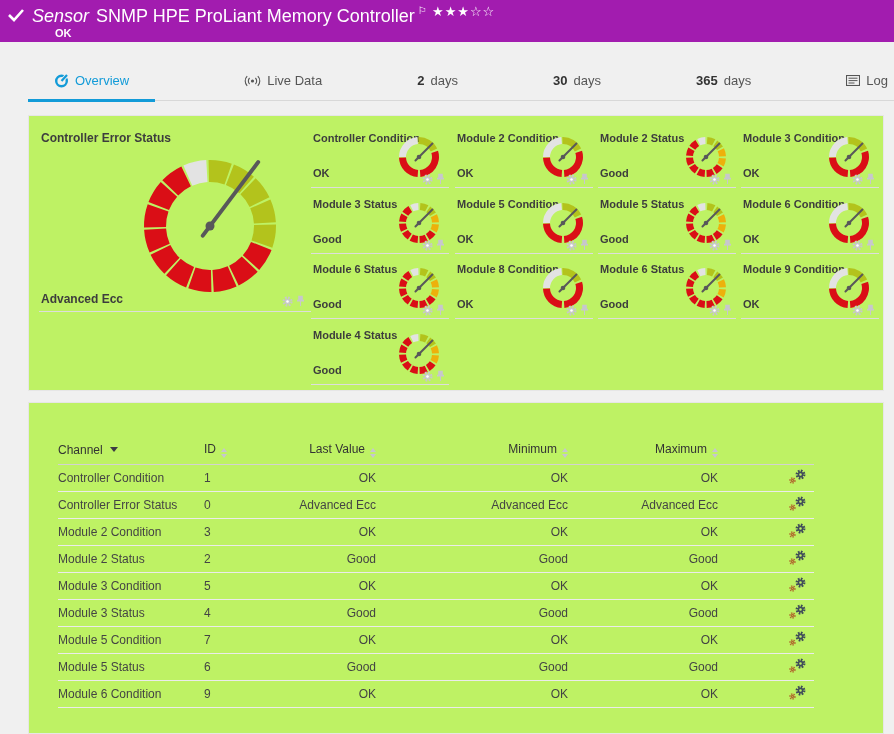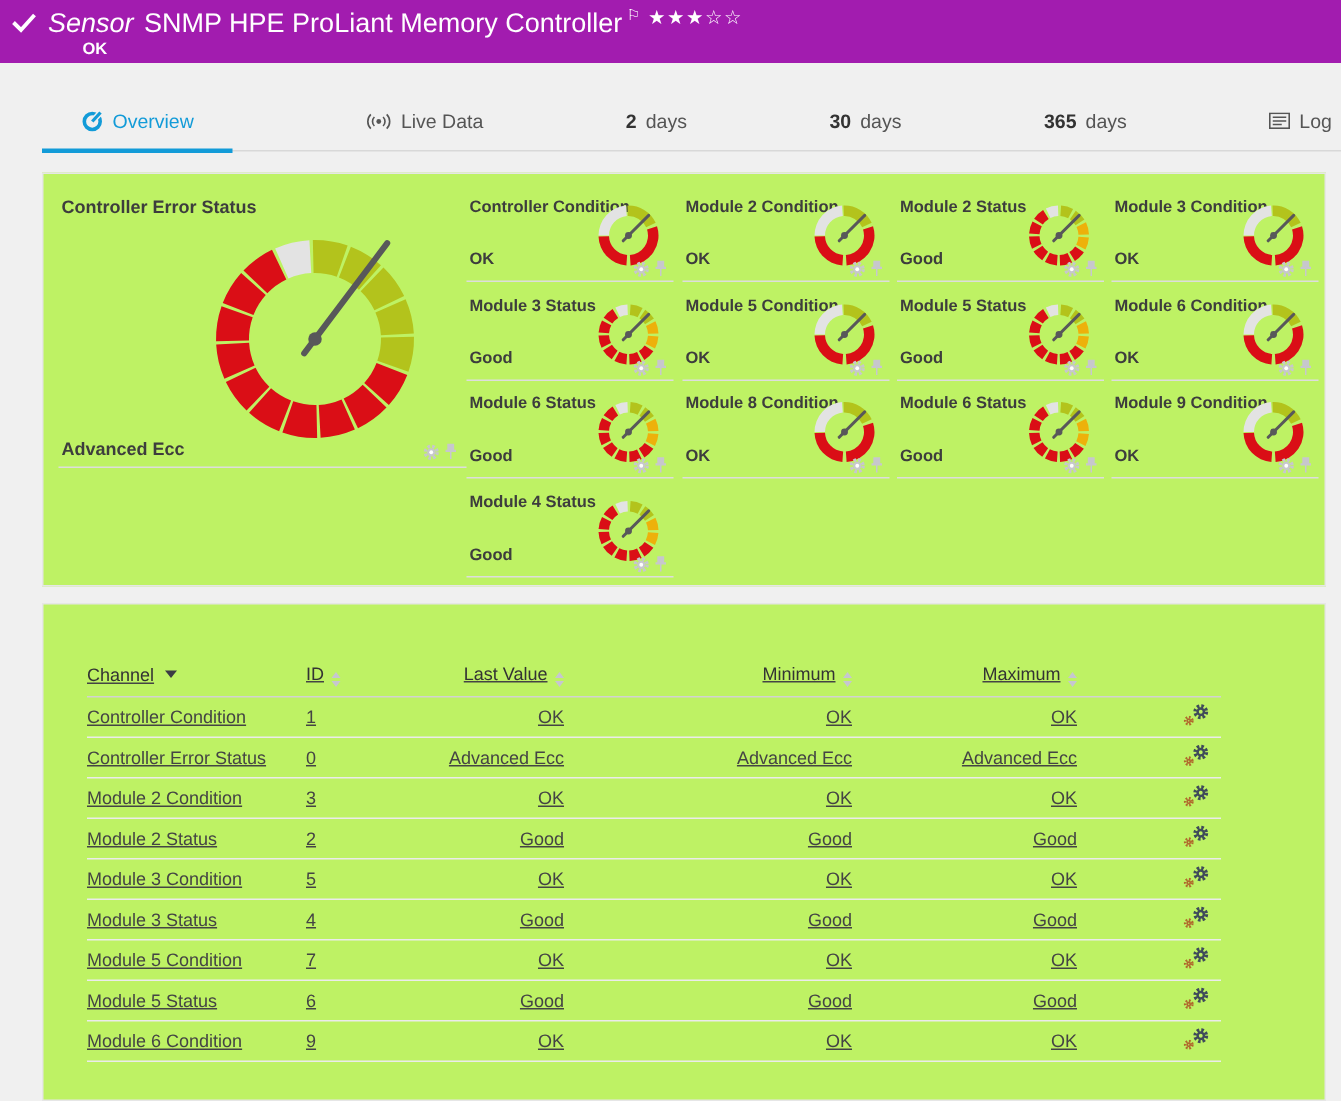--- a/index.html
+++ b/index.html
@@ -37,21 +37,21 @@
   .gcell .gauge  { position:absolute; cursor:pointer; }
   .gcell .cell-icons { position:absolute; right:4px; bottom:2px; display:flex; gap:3px; align-items:center; }
   .big-cell { position:absolute; left:10px; top:10px; width:272px; height:186px; border-bottom:1px solid #ddd; }
   .big-cell .gtitle { position:absolute; left:2px; top:5px; font-size:12px; font-weight:bold; color:#3d3d3d; }
   .big-cell .gvalue { position:absolute; left:2px; bottom:5px; font-size:12px; font-weight:bold; color:#3d3d3d; }
   .big-cell .gauge { position:absolute; left:86px; top:15px; cursor:pointer; }
   .big-cell .cell-icons { position:absolute; right:6px; bottom:4px; display:flex; gap:3px; align-items:center; }
   .cell-icons span { display:inline-flex; cursor:pointer; }
 
   
-  .chan-table { position:absolute; left:29px; top:34px; border-collapse:collapse; table-layout:fixed; font-size:12px;text-decoration:underline; }
+  .chan-table { position:absolute; left:29px; top:34px; border-collapse:collapse; table-layout:fixed; font-size:12px; }
   .chan-table th { font-weight:normal; color:#333; text-align:left; height:27px; border-bottom:1px solid #d2d2d2; white-space:nowrap; cursor:pointer; }
   .chan-table td { height:27px; border-bottom:1px solid #ebebeb; color:#444; white-space:nowrap; }
   .col-channel { width:146px; } .col-id { width:60px; }
   .col-last { width:112px; } .col-min { width:192px; } .col-max { width:150px; } .col-edit { width:96px; }
   th.r, td.r { text-align:right; }
   td.edit-cell { text-align:right; padding-right:8px; }
   .sort { display:inline-flex; flex-direction:column; gap:2px; margin-left:5px; vertical-align:1px; }
   .sort i { display:block; width:0; height:0; border-left:3.5px solid transparent; border-right:3.5px solid transparent; }
   .sort .up { border-bottom:4px solid #c6c6d0; }
   .sort .dn { border-top:4px solid #c6c6d0; }

